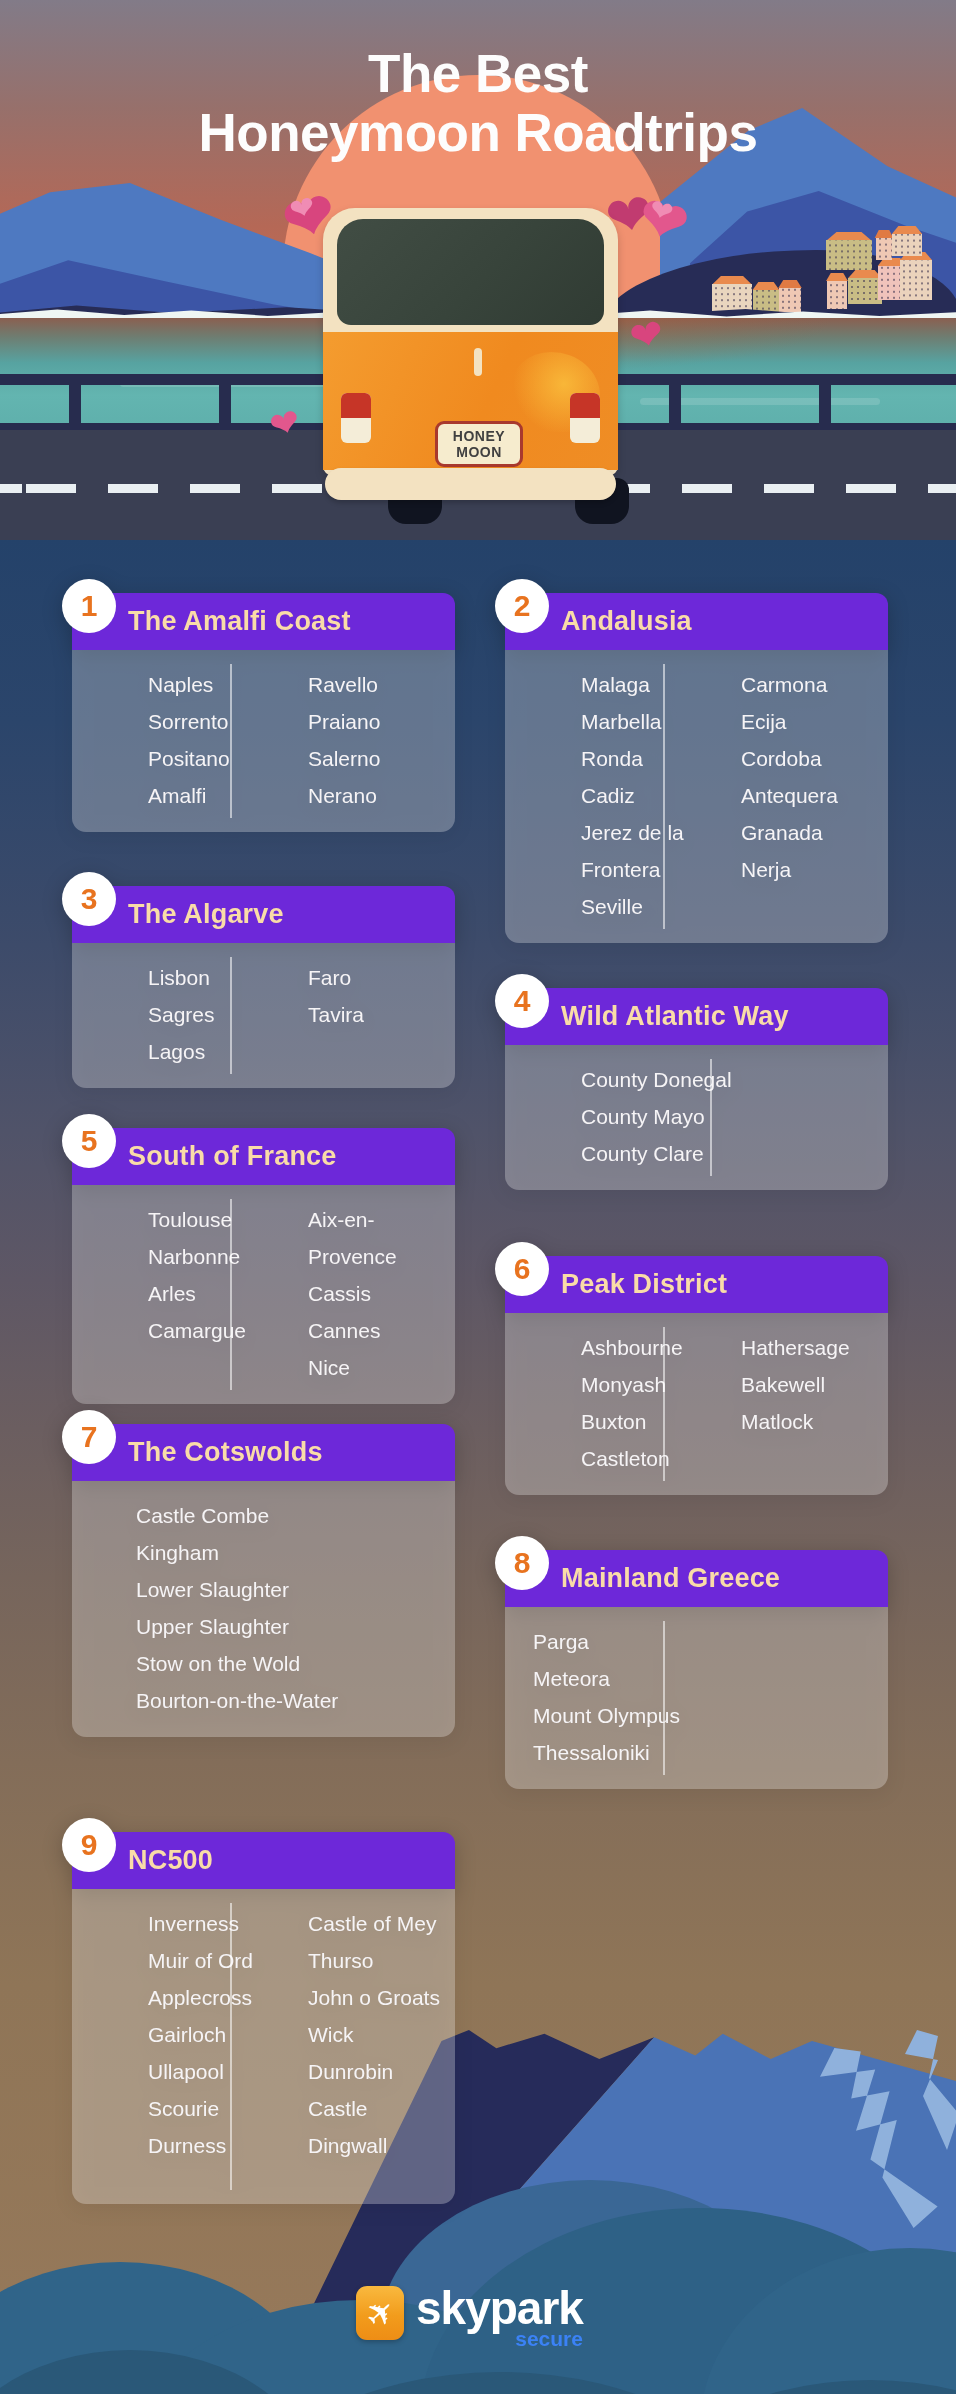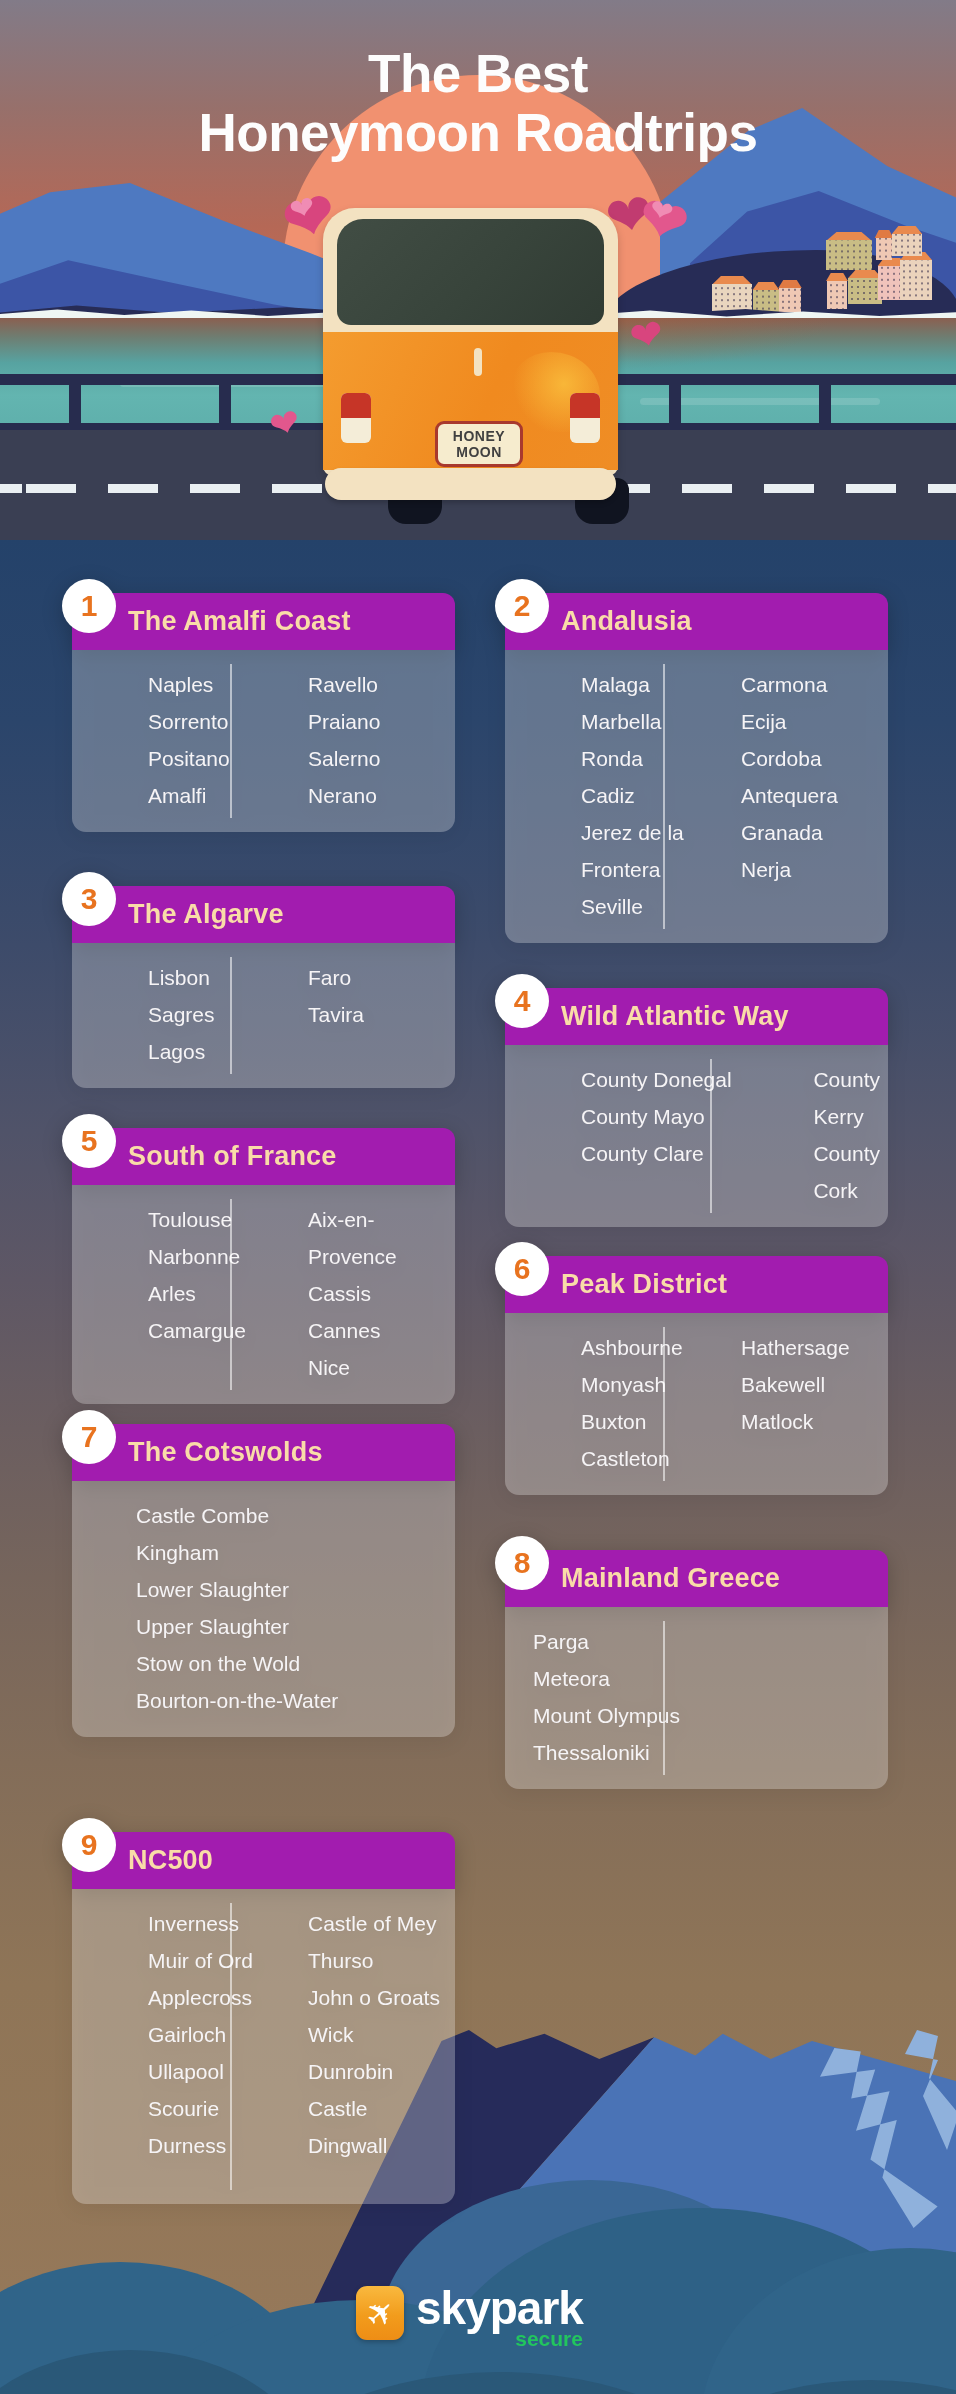--- a/index.html
+++ b/index.html
@@ -88,27 +88,27 @@
   .foothill{position:absolute;left:380px;top:160px;width:420px;height:300px;border-radius:50%;background:#3A6795;}
   .hill{position:absolute;border-radius:50%;}
 
   
   .logo{position:absolute;left:356px;top:2286px;z-index:6;display:flex;align-items:flex-start;}
   .logo-icon{width:48px;height:54px;border-radius:11px;background:linear-gradient(180deg,#F9B93F 0%,#F29C1C 55%,#EE8D15 100%);
         display:flex;align-items:center;justify-content:center;box-shadow:0 2px 5px rgba(0,0,0,.25);}
   .logo-icon span{color:#fff;font-size:34px;transform:rotate(-42deg);line-height:1;}
   .logo-text{margin-left:12px;display:flex;flex-direction:column;align-items:flex-end;}
   .brand{color:#fff;font-weight:bold;font-size:46px;line-height:44px;letter-spacing:-1px;}
-  .brand-sub{color:#22c55e;font-weight:bold;font-size:21px;line-height:22px;margin-top:-2px;}
+  .brand-sub{color:#3b82f6;font-weight:bold;font-size:21px;line-height:22px;margin-top:-2px;}
 
   
   .card{position:absolute;width:383px;z-index:4;filter:drop-shadow(0 5px 10px rgba(0,0,0,.22));}
   .badge{position:absolute;left:-10px;top:-14px;width:54px;height:54px;border-radius:50%;background:#fff;
         display:flex;align-items:center;justify-content:center;color:#E8731F;font-weight:bold;font-size:30px;z-index:2;}
-  .card-header{position:relative;height:57px;background:#a21caf;border-radius:12px 12px 0 0;
+  .card-header{position:relative;height:57px;background:#6d28d9;border-radius:12px 12px 0 0;
         display:flex;align-items:center;padding-left:56px;box-sizing:border-box;}
   .card-header h2{margin:0;color:#F9DCA8;font-size:27px;font-weight:bold;letter-spacing:.2px;}
   .card-body{position:relative;background:rgba(255,255,255,.28);border-radius:0 0 14px 14px;
         display:flex;padding:16px 0 18px 0;}
   .card.tall-bottom .card-body{padding-bottom:40px;}
   .col{list-style:none;margin:0;padding:0 8px 0 28px;box-sizing:border-box;}
   .col li{color:#F6F4F6;font-size:21px;line-height:37px;}
   .col.first{width:160px;margin-left:48px;}
   .card.wide-left .col.first{width:243px;}
   .col.second{flex:1;padding-left:28px;}
@@ -297,24 +297,20 @@
         <div class="badge">4</div>
         <div class="card-header">
           <h2>Wild Atlantic Way</h2>
         </div>
         <div class="card-body">
           <ul class="col first">
             <li>County Donegal</li>
             <li>County Mayo</li>
             <li>County Clare</li>
           </ul>
-          <ul class="col second">
-            <li>County Kerry</li>
-            <li>County Cork</li>
-          </ul>
           <div class="divider"></div>
         </div>
       </article>
       <article class="card" style="left: 72px; top: 1128px;">
         <div class="badge">5</div>
         <div class="card-header">
           <h2>South of France</h2>
         </div>
         <div class="card-body">
           <ul class="col first">

